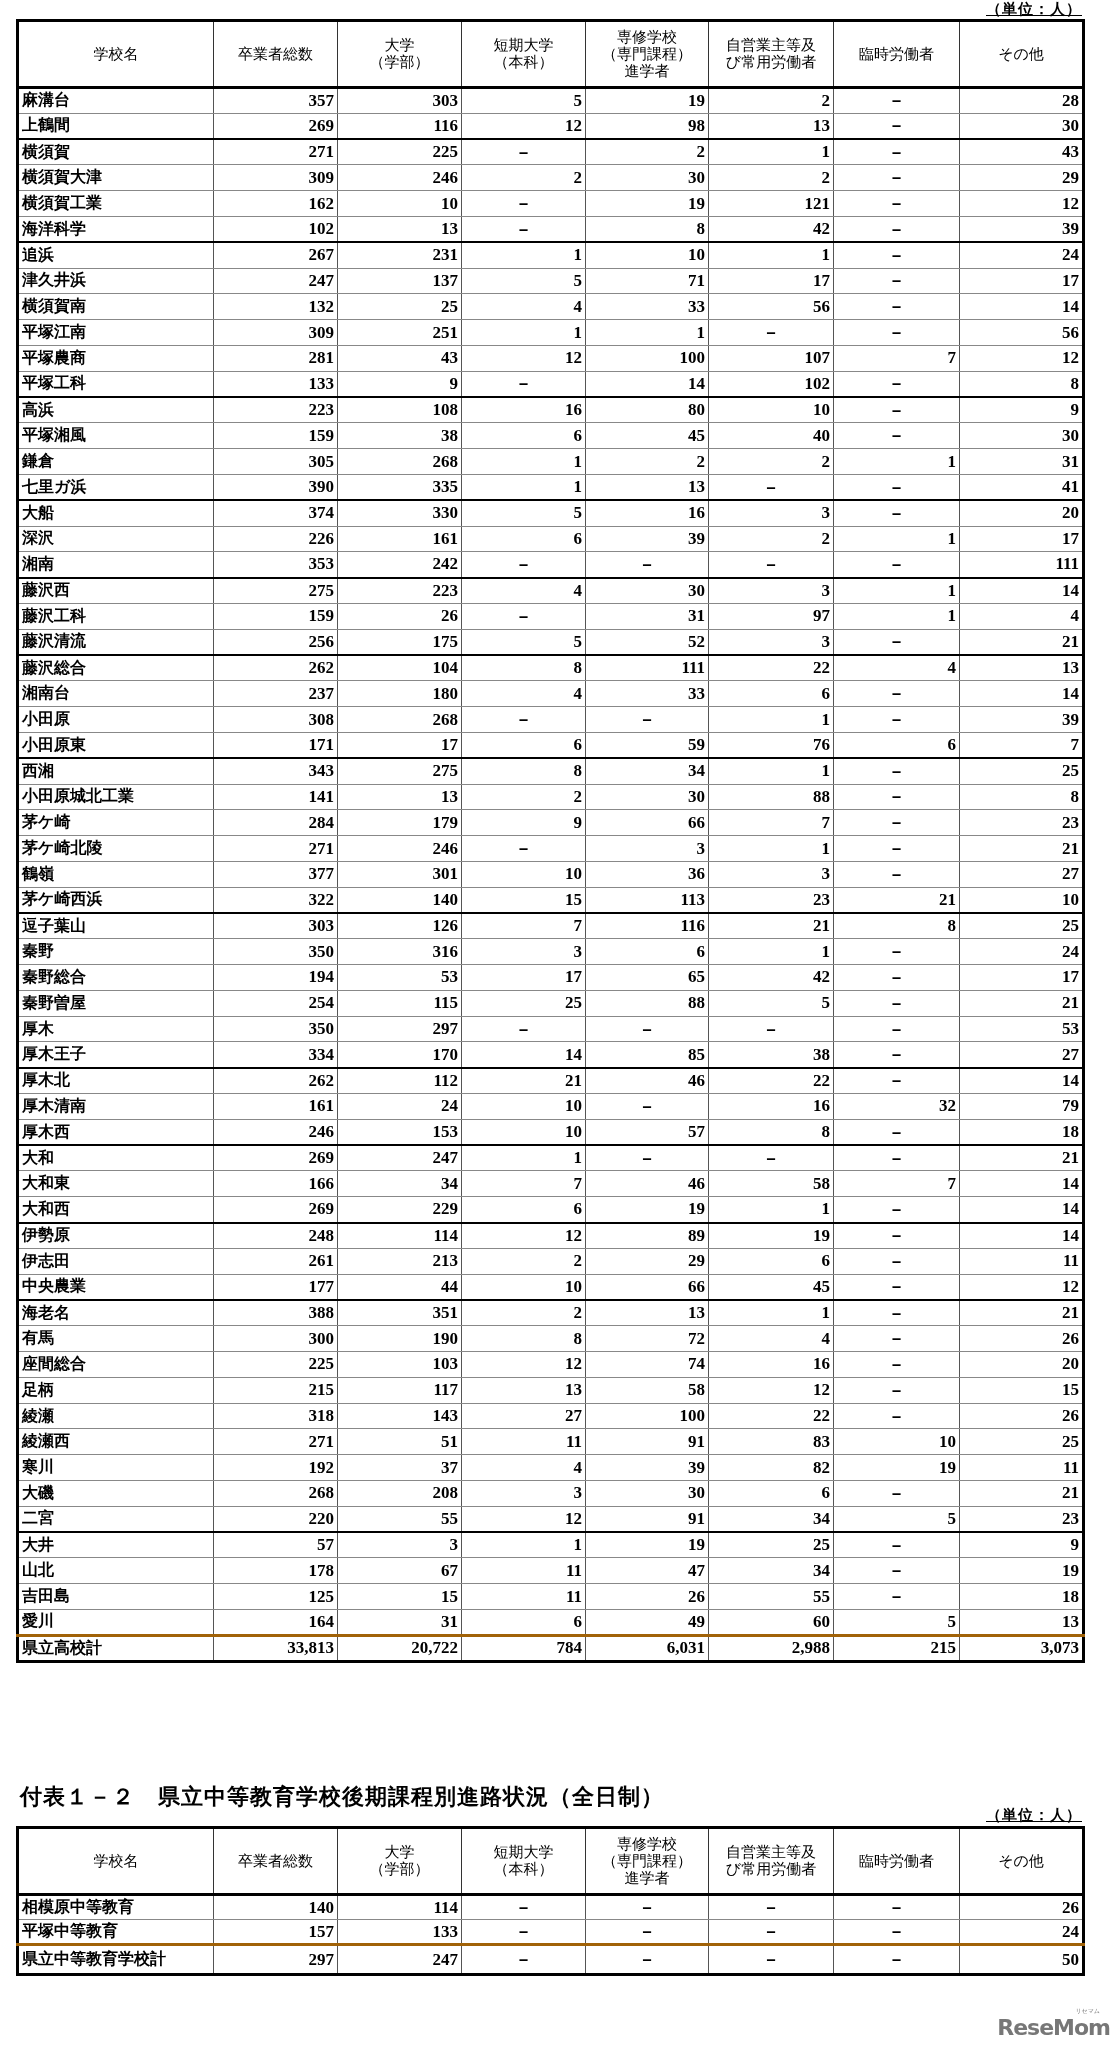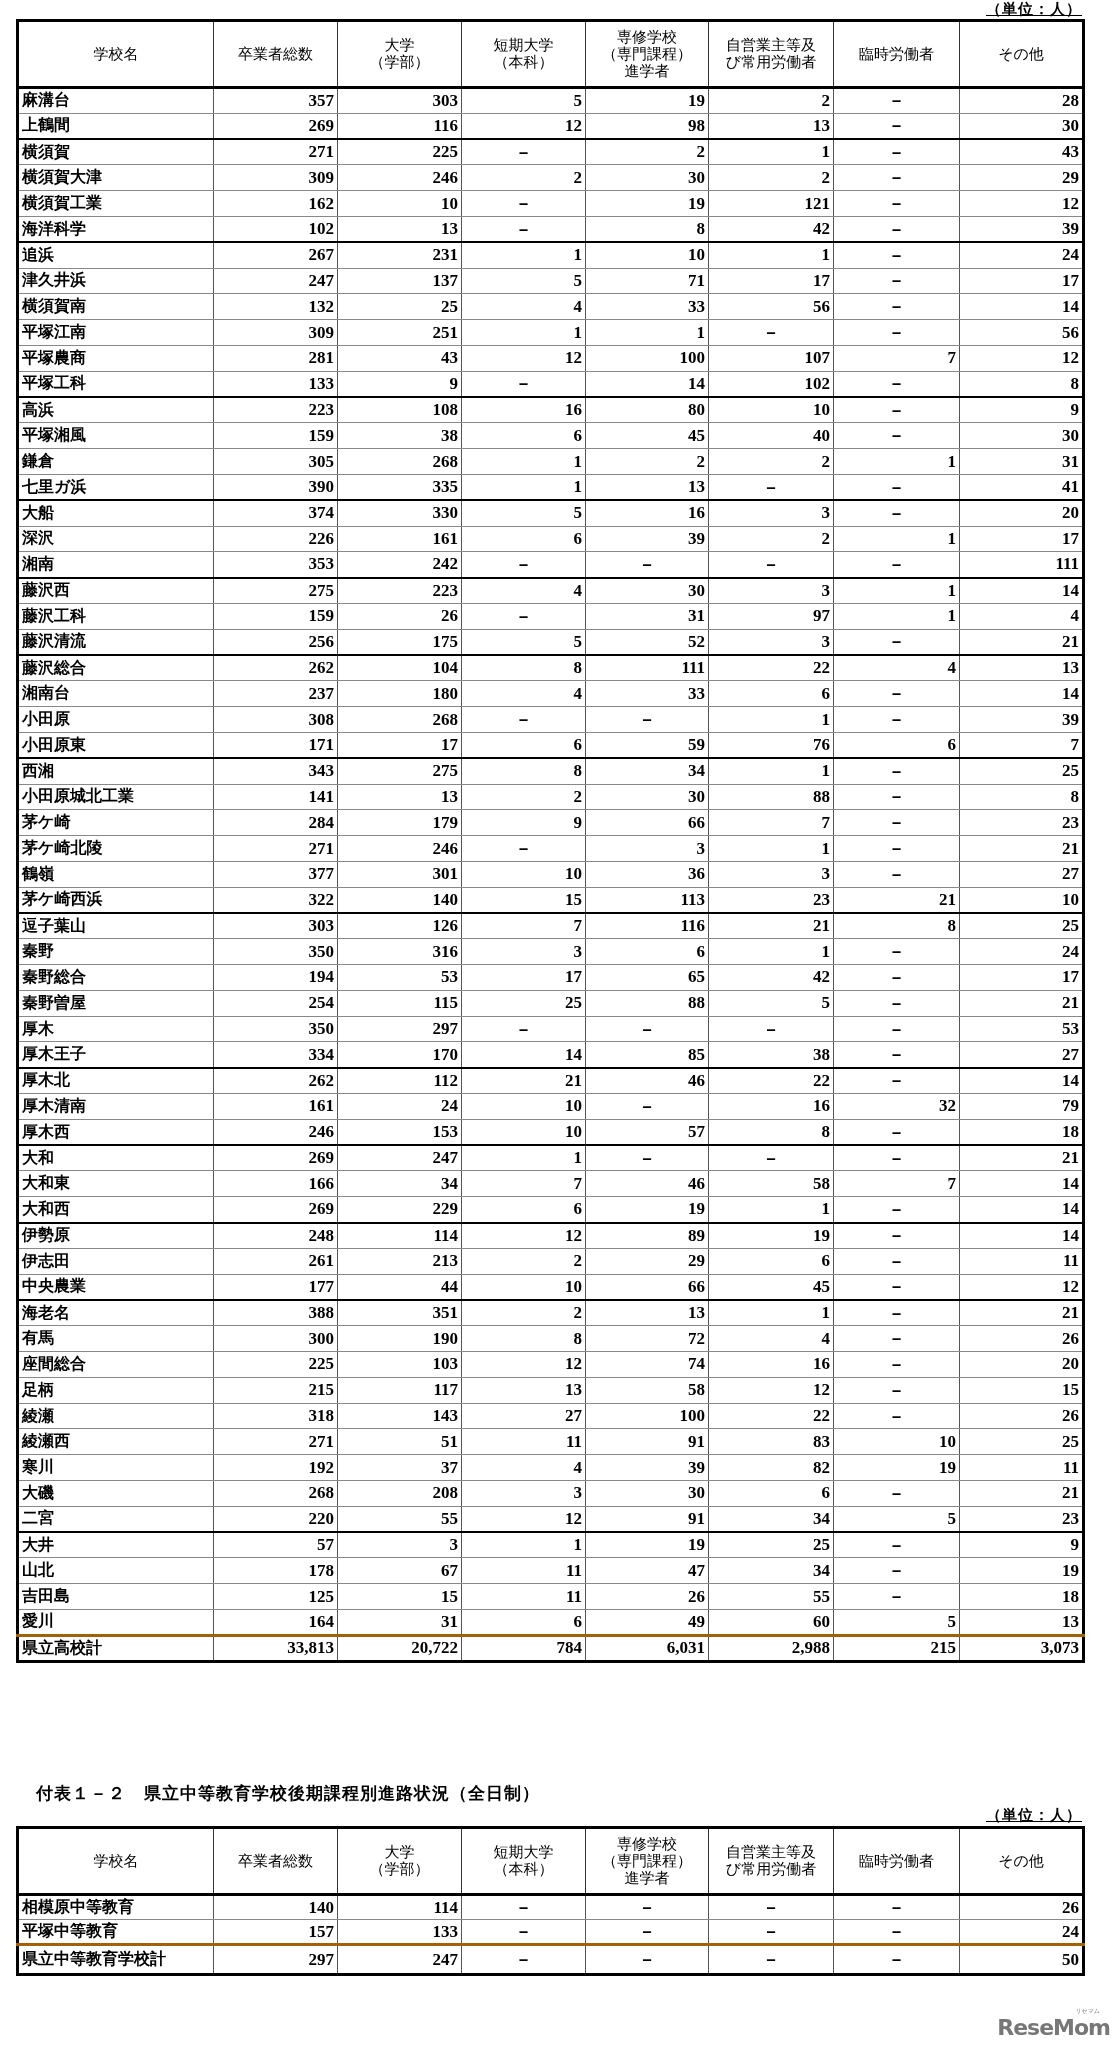--- a/index.html
+++ b/index.html
@@ -15,21 +15,21 @@
   td{border-left:1px solid #555;border-right:1px solid #555;border-top:1px solid #888;
      border-bottom:1px solid #888;font-size:16px;font-weight:bold;padding:0 3px;
      white-space:nowrap;overflow:hidden;}
   td.name{text-align:left;font-weight:bold;}
   td.num{text-align:right;font-family:"Liberation Serif","DejaVu Serif",serif;font-size:17px;}
   td.dash{text-align:center;}
   tr.thick td{border-bottom:2px solid #000;}
   tr.total td{border-top:3px solid #a16207;}
   #t1{top:19px;} #t1 thead tr{height:67px;} #t1 tbody tr{height:25.8px;}
   #t1 tr.total{height:26px;}
-  .caption{position:absolute;left:36px;top:1782px;font-size:17px;font-weight:bold;letter-spacing:1px;}
+  .caption{position:absolute;left:20px;top:1782px;font-size:22px;font-weight:bold;letter-spacing:1px;}
   #t2{top:1826px;} #t2 thead tr{height:67px;} #t2 tbody tr{height:23px;}
   #t2 tr.total{height:30px;}
   .logo{position:absolute;right:8px;bottom:8px;font-family:"DejaVu Sans","Liberation Sans",sans-serif;
         font-weight:bold;font-size:22px;color:#777;letter-spacing:-1px;}
   .logo small{position:absolute;right:10px;top:-8px;font-size:6px;font-weight:normal;letter-spacing:0;}
 </style>
 </head>
 <body>
 
 <div class="unit" style="top:0px;">（単位：人）</div>

